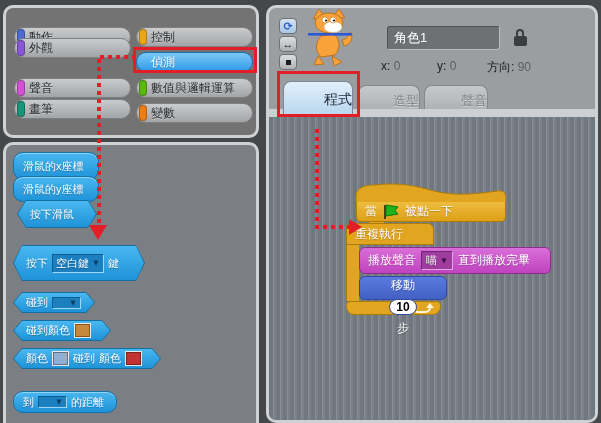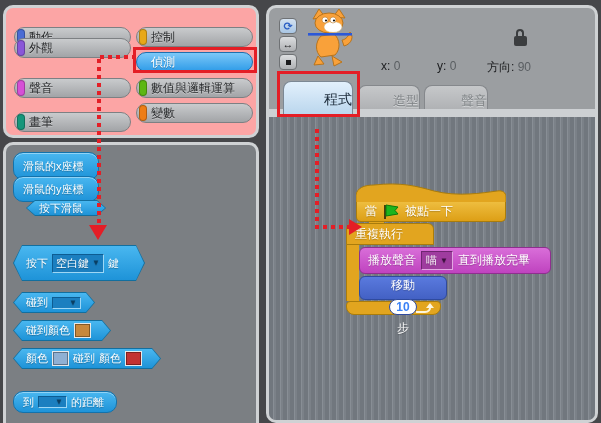--- a/index.html
+++ b/index.html
@@ -1,20 +1,20 @@
 <!DOCTYPE html>
 <html><head>
 <meta charset="utf-8">
 <style>
   html,body{margin:0;padding:0;}
   .screen{position:relative;width:601px;height:423px;background:#46474a;overflow:hidden;
           font-family:"Liberation Sans","DejaVu Sans",sans-serif;-webkit-font-smoothing:antialiased;}
   .panel{position:absolute;border:3px solid #cfd2d4;box-sizing:border-box;}
   
-  .cat-panel{left:3px;top:5px;width:256px;height:133px;border-radius:10px;background:#fca5a5;}
+  .cat-panel{left:3px;top:5px;width:256px;height:133px;border-radius:10px;background:#737373;}
   .cat-btn{position:absolute;width:117px;height:20px;border-radius:10px;box-sizing:border-box;
            background:linear-gradient(#c9cbcd,#a2a4a7);border:1px solid #7d8083;
            display:flex;align-items:center;padding-left:14px;font-size:12px;color:#26282a;
            text-shadow:0 1px 0 rgba(255,255,255,.35);cursor:pointer;}
   .cat-cap{position:absolute;left:2px;top:1px;width:8px;height:16px;border-radius:4px;
            box-shadow:inset 0 0 0 1px rgba(0,0,0,.25);}
   .cat-btn.selected{background:linear-gradient(#7cc8f8,#2f9ce8);border-color:#1e6fae;color:#fff;
            text-shadow:0 1px 0 rgba(0,0,0,.3);}
   
   .pal-panel{left:3px;top:142px;width:256px;height:285px;border-radius:10px 10px 0 0;background:#7b7f83;border-bottom:none;}
@@ -61,21 +61,21 @@
   
   .sblk{position:absolute;display:flex;align-items:center;gap:5px;color:#fff;font-size:12px;
         text-shadow:0 1px 1px rgba(0,0,0,.25);box-sizing:border-box;cursor:pointer;}
   .gold{background:linear-gradient(#eebd3f,#dd9f16);border:1px solid #a97c0c;}
   .gold-flat{background:#e2a51f;border:1px solid #a97c0c;}
   .sound{background:linear-gradient(#d96ed9,#bf43bf);border:1px solid #8e2f8e;border-radius:6px;padding:0 8px;}
   .motion{background:linear-gradient(#5a7ade,#4361c4);border:1px solid #2f4a9e;border-radius:6px;padding:0 8px;}
   .sdrop{display:inline-flex;align-items:center;gap:3px;background:#9f3c9f;border:1px solid #e2a7e2;
         border-top-color:#6e2570;border-left-color:#6e2570;padding:1px 4px;font-size:11px;color:#fff;cursor:pointer;}
   .sdrop .darr{color:#3d0f3f;}
-  .oval{background:#fff;border:1px solid #2f4a9e;border-radius:9px;color:#3b82f6;font-weight:bold;
+  .oval{background:#fff;border:1px solid #2f4a9e;border-radius:9px;color:#000000;font-weight:bold;
         font-size:12px;padding:0 6px;text-shadow:none;cursor:text;}
   
   .ann{position:absolute;z-index:50;pointer-events:none;}
   .dash-v{width:4px;background-image:repeating-linear-gradient(180deg,#e41e26 0 4px,transparent 4px 8px);}
   .dash-h{height:4px;background-image:repeating-linear-gradient(90deg,#e41e26 0 4px,transparent 4px 8px);}
   .head-down{width:0;height:0;border-left:9px solid transparent;border-right:9px solid transparent;border-top:15px solid #e41e26;}
   .head-right{width:0;height:0;border-top:8px solid transparent;border-bottom:8px solid transparent;border-left:13px solid #e41e26;}
   .red-box{border:3px solid #e41e26;box-sizing:border-box;background:transparent;}
 </style>
 </head>
@@ -100,39 +100,39 @@
         <span>偵測</span>
       </div>
     <div class="cat-btn" style="left:8px;top:70px;">
         <span class="cat-cap" style="background: rgb(214, 80, 214);"></span>
         <span>聲音</span>
       </div>
     <div class="cat-btn" style="left:130px;top:70px;">
         <span class="cat-cap" style="background: rgb(92, 183, 18);"></span>
         <span>數值與邏輯運算</span>
       </div>
-    <div class="cat-btn" style="left:8px;top:104px;">
+    <div class="cat-btn" style="left:8px;top:91px;">
         <span class="cat-cap" style="background: rgb(22, 150, 123);"></span>
         <span>畫筆</span>
       </div>
     <div class="cat-btn" style="left:130px;top:95px;">
         <span class="cat-cap" style="background: rgb(238, 125, 22);"></span>
         <span>變數</span>
       </div>
   </div>
 
   <div class="panel pal-panel">
     <div class="blk reporter" style="left:7px;top:7px;width:86px;height:28px;">
         <span>滑鼠的x座標</span>
       </div>
     <div class="blk reporter" style="left:7px;top:31px;width:86px;height:26px;">
         <span>滑鼠的y座標</span>
       </div>
 
-    <div class="blk hex" style="left:20px;top:55px;width:80px;height:16px;">
+    <div class="blk hex" style="left:11px;top:55px;width:80px;height:28px;">
       <div class="hx-b"></div>
         <div class="hx-f"></div>
       <div class="hx-c">
           <span>按下滑鼠</span>
         </div>
     </div>
 
     <div class="blk hex" style="left:7px;top:100px;width:132px;height:36px;">
       <div class="hx-b"></div>
         <div class="hx-f"></div>
@@ -210,20 +210,23 @@
       <circle cx="21" cy="12" r="3" fill="#fff" stroke="#b8741c" stroke-width="0.6"></circle>
       <circle cx="29" cy="12" r="3" fill="#fff" stroke="#b8741c" stroke-width="0.6"></circle>
       <circle cx="22" cy="12.5" r="1.1" fill="#111"></circle>
         <circle cx="30" cy="12.5" r="1.1" fill="#111"></circle>
       <path d="M17,28 C11,34 11,44 17,49 L31,47 C37,41 36,31 30,26 Z" fill="#f9a13a" stroke="#b8741c" stroke-width="1"></path>
       <path d="M14,48 L10,57 L20,56 Z" fill="#f9a13a" stroke="#b8741c" stroke-width="1"></path>
       <path d="M28,48 L30,58 L38,54 Z" fill="#f9a13a" stroke="#b8741c" stroke-width="1"></path>
       <rect x="4" y="25" width="44" height="2.6" fill="#2b58d8"></rect>
     </svg>
 
+    <div class="name-field">
+        <span>角色1</span>
+      </div>
 
     <div class="lock">
         <span class="sh"></span>
         <span class="bd"></span>
       </div>
 
     <div class="info" style="left:112px;"><span class="lab">x:</span> <span class="val">0</span></div>
     <div class="info" style="left:168px;"><span class="lab">y:</span> <span class="val">0</span></div>
     <div class="info" style="left:218px;"><span class="lab">方向:</span> <span class="val">90</span></div>
 

